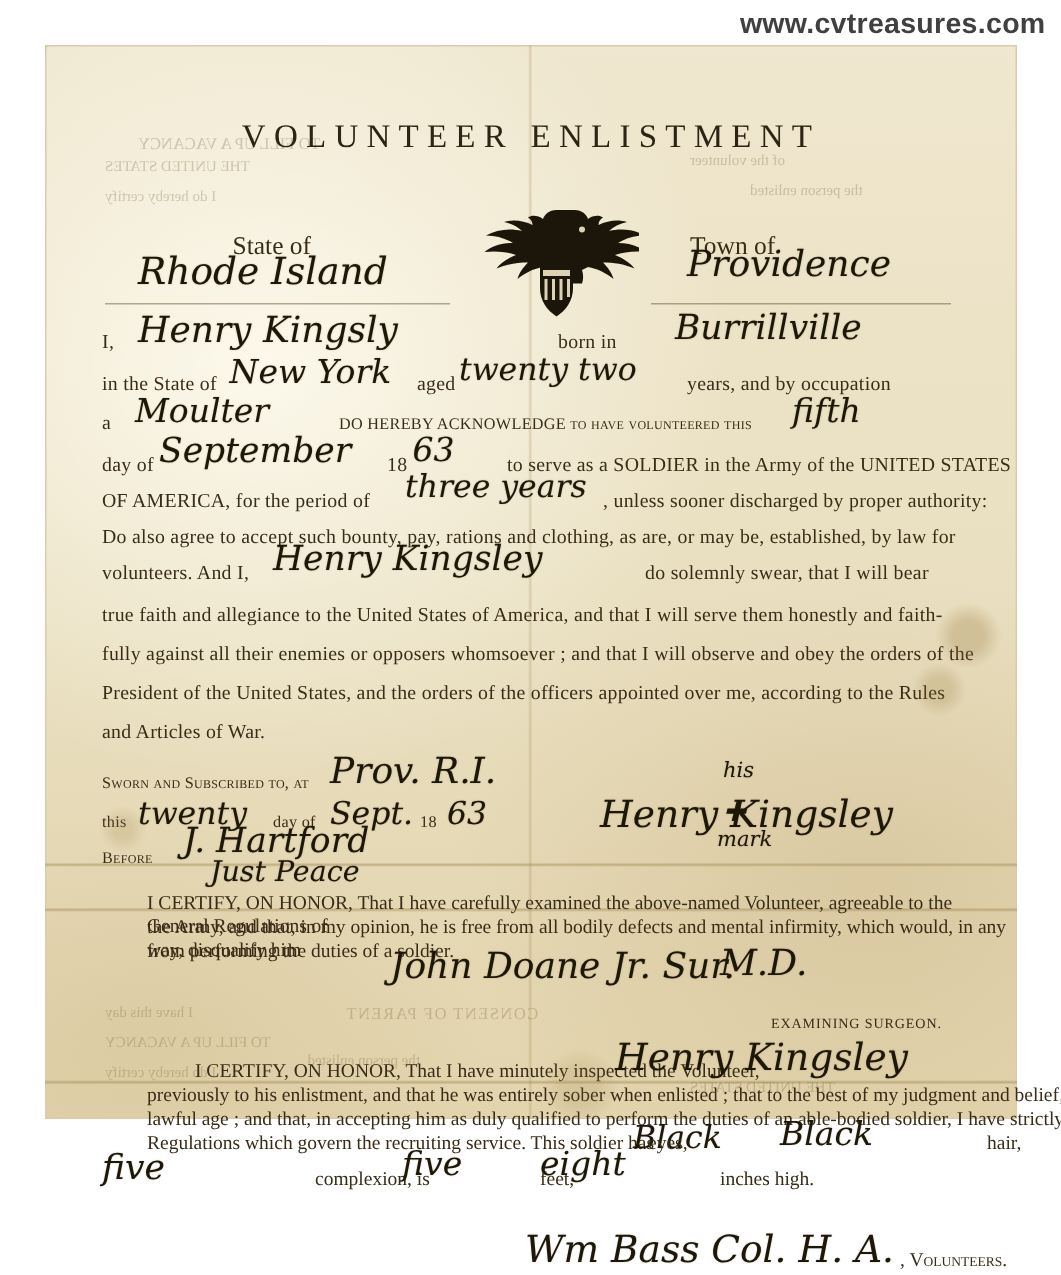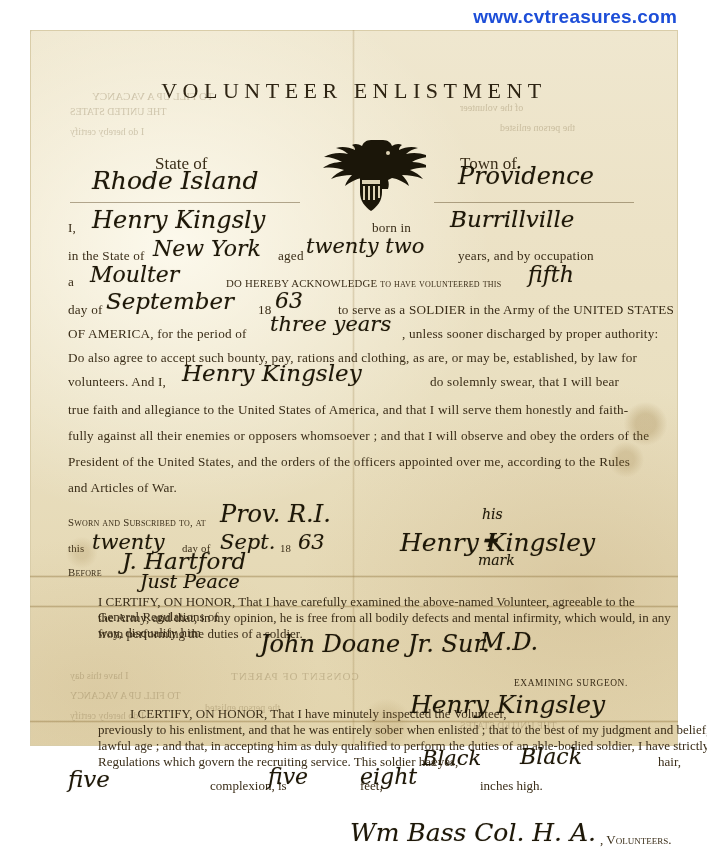--- a/index.html
+++ b/index.html
@@ -9,24 +9,24 @@
     font-family:"Liberation Serif", serif;
     overflow:hidden;
     position:relative;
   }
   #page{
     position:absolute;inset:0;
     background:#ffffff;
   }
   
   .watermark{
-    position:absolute;top:6px;right:30px;
+    position:absolute;top:6px;right:10px;
     font-family:"Liberation Sans", sans-serif;
     font-size:19px;font-weight:bold;
-    color:#1d4ed8;
+    color:#404040;
     letter-spacing:.2px;
     z-index:40;
     text-shadow:0 0 2px #fff, 0 0 3px #fff;
     text-align:center;
   }
   
   .paper{
     position:absolute;
     left:30px;top:30px;width:648px;height:716px;
     background:

